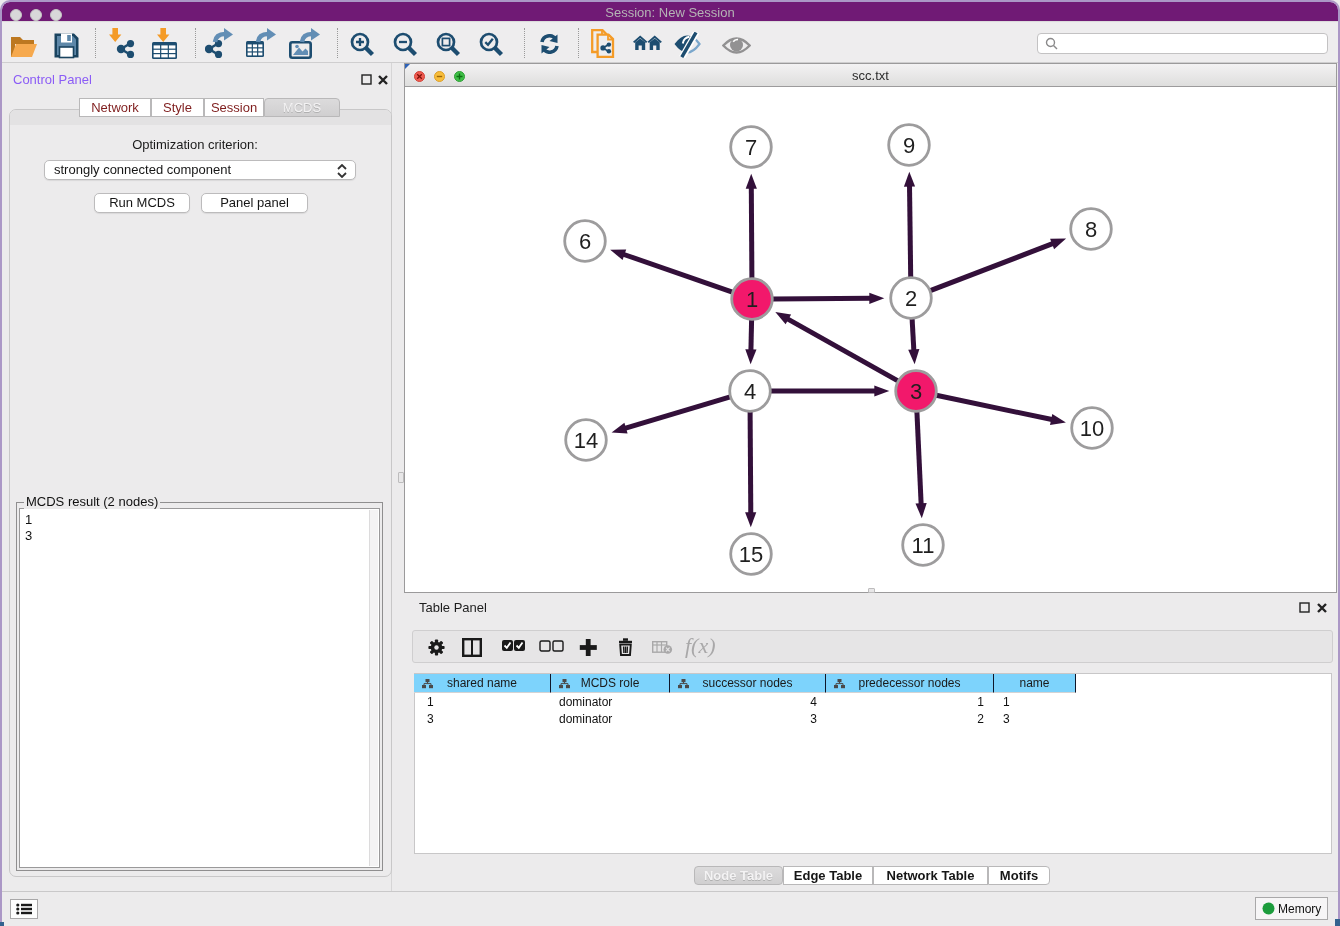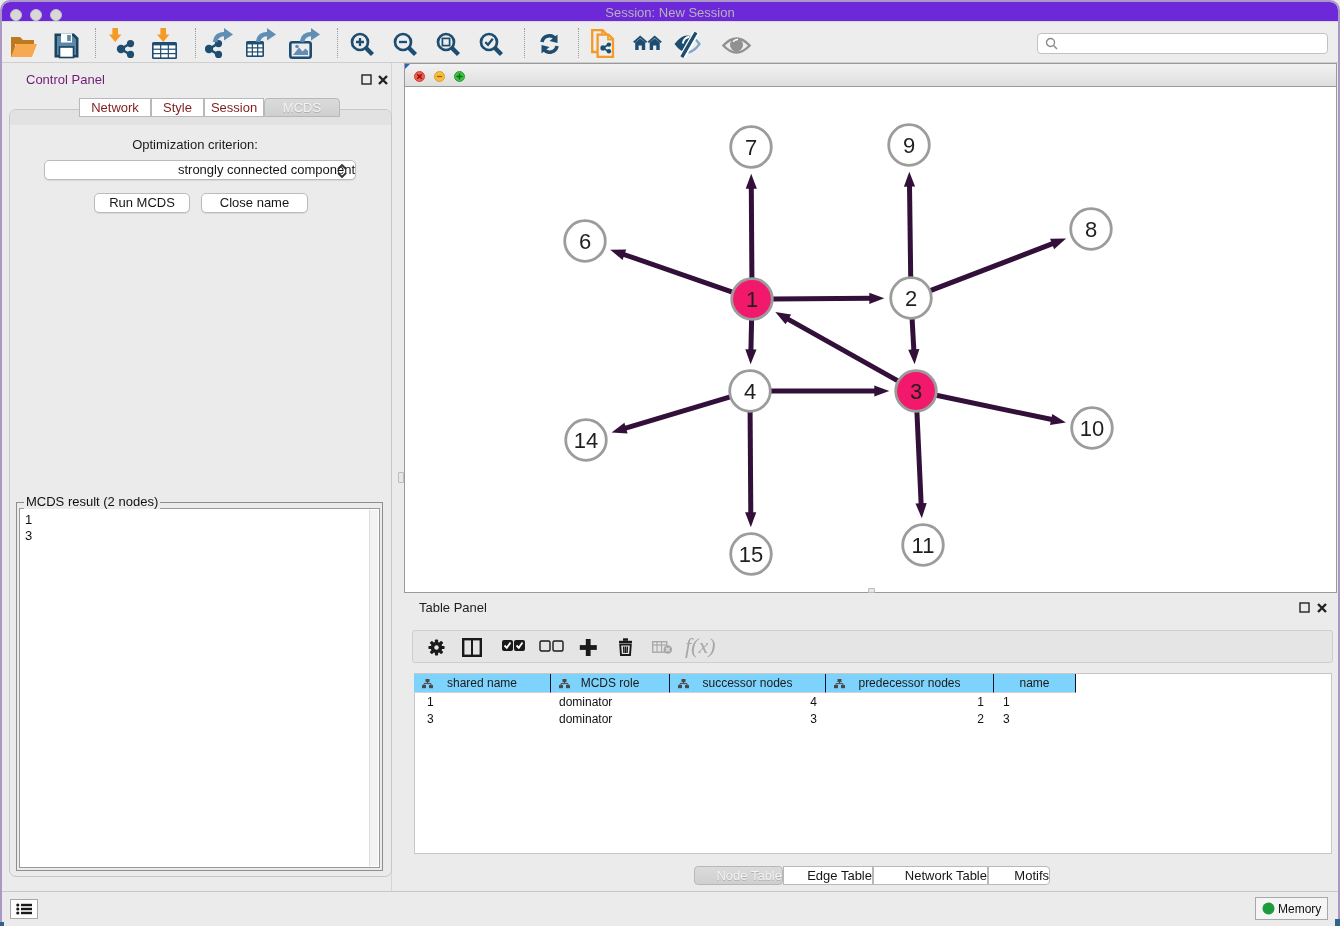--- a/index.html
+++ b/index.html
@@ -1,48 +1,48 @@
 <!DOCTYPE html>
 <html><head><meta charset="utf-8"><style>
 *{margin:0;padding:0;box-sizing:border-box;}
 html,body{width:1340px;height:926px;overflow:hidden;}
 body{font-family:"Liberation Sans",sans-serif;background:#ecebec;position:relative;}
 .abs{position:absolute;}
 #winborder{position:absolute;inset:0;border:2px solid #ab97c6;border-bottom:none;border-radius:10px 10px 0 0;pointer-events:none;z-index:50;}
-#titlebar{position:absolute;left:2px;top:2px;right:2px;height:20px;background:#6d28d9;border-radius:8px 8px 0 0;border-bottom:1px solid #dcdbdc;padding-left:8px;}
+#titlebar{position:absolute;left:2px;top:2px;right:2px;height:20px;background:#701a75;border-radius:8px 8px 0 0;border-bottom:1px solid #dcdbdc;padding-left:8px;}
 .tl{position:absolute;top:7px;width:12px;height:12px;border-radius:50%;background:#d9d8d9;border:1px solid #c4c3c4;}
 #ttext{position:absolute;top:3px;left:0;right:0;text-align:center;font-size:13px;color:#b5b4b5;}
 #toolbar{position:absolute;left:2px;top:23px;right:2px;height:40px;background:#eeedee;border-bottom:1px solid #cfcecf;}
 .sep{position:absolute;top:5px;height:30px;width:1px;border-left:1px dotted #9a9a9a;}
 #searchbox{position:absolute;left:1037px;top:33px;width:291px;height:21px;background:#fff;border:1px solid #c3c2c3;border-radius:4px;}
 #cpanel{position:absolute;left:2px;top:64px;width:390px;bottom:35px;background:#ecebec;}
-#cp-title{position:absolute;left:26px;top:72px;font-size:13px;color:#701a75;}
+#cp-title{position:absolute;left:13px;top:72px;font-size:13px;color:#8b5cf6;}
 .wicon{position:absolute;font-size:12px;color:#222;}
 #cp-body{position:absolute;left:9px;top:109px;width:383px;height:768px;background:#ecebec;border:1px solid #c8c7c8;border-radius:7px;}
 #cp-band{position:absolute;left:10px;top:110px;width:381px;height:15px;background:#e3e2e3;border-radius:6px 6px 0 0;}
 .tab{position:absolute;top:98px;height:19px;background:#fff;border:1px solid #b9b8b9;font-size:13px;color:#7f1d1d;text-align:center;line-height:18px;z-index:5;}
 .tabsel{background:linear-gradient(#dcdbdc,#d0cfd0);color:#f4f3f4;text-shadow:0 1px 0 #b0b0b0;border-color:#b9b8b9;}
 #optlabel{position:absolute;left:0;width:390px;top:137px;text-align:center;font-size:13px;color:#1b1b1b;}
-#combo{position:absolute;left:44px;top:160px;width:312px;height:20px;background:#fff;border:1px solid #bcbbbc;border-radius:5px;font-size:13px;color:#161616;line-height:18px;padding-left:9px;box-shadow:0 1px 1px rgba(0,0,0,.08);text-align:right;}
+#combo{position:absolute;left:44px;top:160px;width:312px;height:20px;background:#fff;border:1px solid #bcbbbc;border-radius:5px;font-size:13px;color:#161616;line-height:18px;padding-left:9px;box-shadow:0 1px 1px rgba(0,0,0,.08);}
 .btn{position:absolute;top:193px;height:20px;background:#fff;border:1px solid #bcbbbc;border-radius:5px;font-size:13px;color:#161616;text-align:center;line-height:18px;box-shadow:0 1px 1px rgba(0,0,0,.08);}
 #fieldset{position:absolute;left:16px;top:502px;width:367px;height:369px;border:1px solid #8f8e8f;}
 #fslegend{position:absolute;left:7px;top:-9px;background:#ecebec;padding:0 2px;font-size:13px;color:#111;z-index:2;line-height:15px;}
 #fsinner{position:absolute;left:2px;top:5px;right:2px;bottom:2px;background:#fff;border:1px solid #9a999a;}
 #fsscroll{position:absolute;right:1px;top:1px;width:9px;bottom:1px;background:#f4f3f4;border-left:1px solid #dcdbdc;}
 #netframe{position:absolute;left:404px;top:63px;width:933px;height:530px;border:1px solid #9b9a9b;background:#fff;}
 #nettitle{position:absolute;left:0;top:0;right:0;height:23px;background:linear-gradient(#f3f2f3,#dededd);border-bottom:1px solid #9c9b9c;}
 #netname{position:absolute;left:0;right:0;top:4px;text-align:center;font-size:13px;color:#2c2c2c;}
 .mac{position:absolute;top:7px;width:11px;height:11px;border-radius:50%;}
 #tpanel{position:absolute;left:404px;top:593px;right:2px;height:298px;background:#ecebec;}
 #tp-title{position:absolute;left:419px;top:600px;font-size:13px;color:#1e1e1e;}
 #tptoolbar{position:absolute;left:412px;top:630px;right:7px;height:33px;background:#e6e5e6;border:1px solid #cfcecf;border-radius:3px;}
 #ttable{position:absolute;left:414px;top:673px;right:8px;height:181px;background:#fff;border:1px solid #c8c7c8;}
 .th{position:absolute;top:0;height:19px;background:#7dd3fc;border-right:1px solid #0f172a;border-bottom:1px solid #d4d3d4;font-size:12px;color:#1a1a1a;text-align:center;line-height:19px;top:674px;}
 .td{position:absolute;font-size:12px;color:#111;height:17px;line-height:17px;}
-.btab{position:absolute;top:866px;height:19px;background:#fff;border:1px solid #b9b8b9;font-size:13px;font-weight:normal;color:#161616;text-align:right;line-height:18px;}
+.btab{position:absolute;top:866px;height:19px;background:#fff;border:1px solid #b9b8b9;font-size:13px;font-weight:bold;color:#161616;text-align:center;line-height:18px;}
 #statusbar{position:absolute;left:2px;bottom:0;right:2px;height:35px;background:#ecebec;border-top:1px solid #c9c8c9;}
 #listbtn{position:absolute;left:10px;top:899px;width:28px;height:20px;background:#fdfdfd;border:1px solid #a9a8a9;}
 #membtn{position:absolute;left:1255px;top:897px;width:73px;height:23px;background:#f6f5f6;border:1px solid #a9a8a9;font-size:12px;color:#111;}
 svg text{font-family:"Liberation Sans",sans-serif;}
 </style></head>
 <body>
 <div id="titlebar">
   <div class="tl" style="left:8px;"></div>
   <div class="tl" style="left:28px;"></div>
   <div class="tl" style="left:48px;"></div>
@@ -213,21 +213,21 @@
 <div class="tab" style="left:204px;width:60px;">Session</div>
 <div class="tab tabsel" style="left:264px;width:76px;border-radius:4px 4px 0 0;">MCDS</div>
 <div id="optlabel">Optimization criterion:</div>
 <div id="combo">strongly connected component
 <svg width="10" height="14" style="position:absolute;right:8px;top:3px;">
       <path d="M1 5 L5 1 L9 5" fill="none" stroke="#333" stroke-width="1.8"></path>
       <path d="M1 9 L5 13 L9 9" fill="none" stroke="#333" stroke-width="1.8"></path>
     </svg>
 </div>
 <div class="btn" style="left:94px;width:96px;">Run MCDS</div>
-<div class="btn" style="left:201px;width:107px;">Close name</div>
+<div class="btn" style="left:201px;width:107px;">Panel panel</div>
 <div id="fieldset">
   <div id="fslegend">MCDS result (2 nodes)</div>
   <div id="fsinner">
     <div style="position:absolute;left:5px;top:3px;font-size:13px;color:#111;line-height:16px;">1<br>3</div>
     <div id="fsscroll"></div>
   </div>
 </div>
 
 <div id="netframe">
   <svg width="5" height="5" style="position:absolute;left:0;top:0;z-index:3;">
@@ -242,20 +242,21 @@
     <div class="mac" style="left:29px;background:#f8bd3a;border:1px solid #dd9f27;">
         <svg width="9" height="9" style="position:absolute;left:0;top:0;">
           <path d="M1.8 4.5 L7.2 4.5" stroke="#9a6509" stroke-width="1.4"></path>
         </svg>
       </div>
     <div class="mac" style="left:49px;background:#3fbf47;border:1px solid #2d9e35;">
         <svg width="9" height="9" style="position:absolute;left:0;top:0;">
           <path d="M4.5 1.5 L4.5 7.5 M1.5 4.5 L7.5 4.5" stroke="#0b6e12" stroke-width="1.4"></path>
         </svg>
       </div>
+    <div id="netname">scc.txt</div>
   </div>
   <svg width="934" height="505" style="position:absolute;left:0;top:25px;" font-family="Liberation Sans, sans-serif">
       <line x1="346.9" y1="189.3" x2="346.3" y2="97.7" stroke="#33103a" stroke-width="5"></line>
       <polygon points="346.2,84.7 351.9,99.7 340.7,99.7" fill="#33103a"></polygon>
       <line x1="327.4" y1="203.2" x2="217.5" y2="165.0" stroke="#33103a" stroke-width="5"></line>
       <polygon points="205.2,160.8 221.2,160.4 217.6,171.0" fill="#33103a"></polygon>
       <line x1="367.7" y1="209.9" x2="466.3" y2="209.2" stroke="#33103a" stroke-width="5"></line>
       <polygon points="479.3,209.2 464.3,214.9 464.3,203.7" fill="#33103a"></polygon>
       <line x1="346.6" y1="230.7" x2="345.9" y2="262.3" stroke="#33103a" stroke-width="5"></line>
       <polygon points="345.6,275.3 340.3,260.2 351.5,260.4" fill="#33103a"></polygon>

